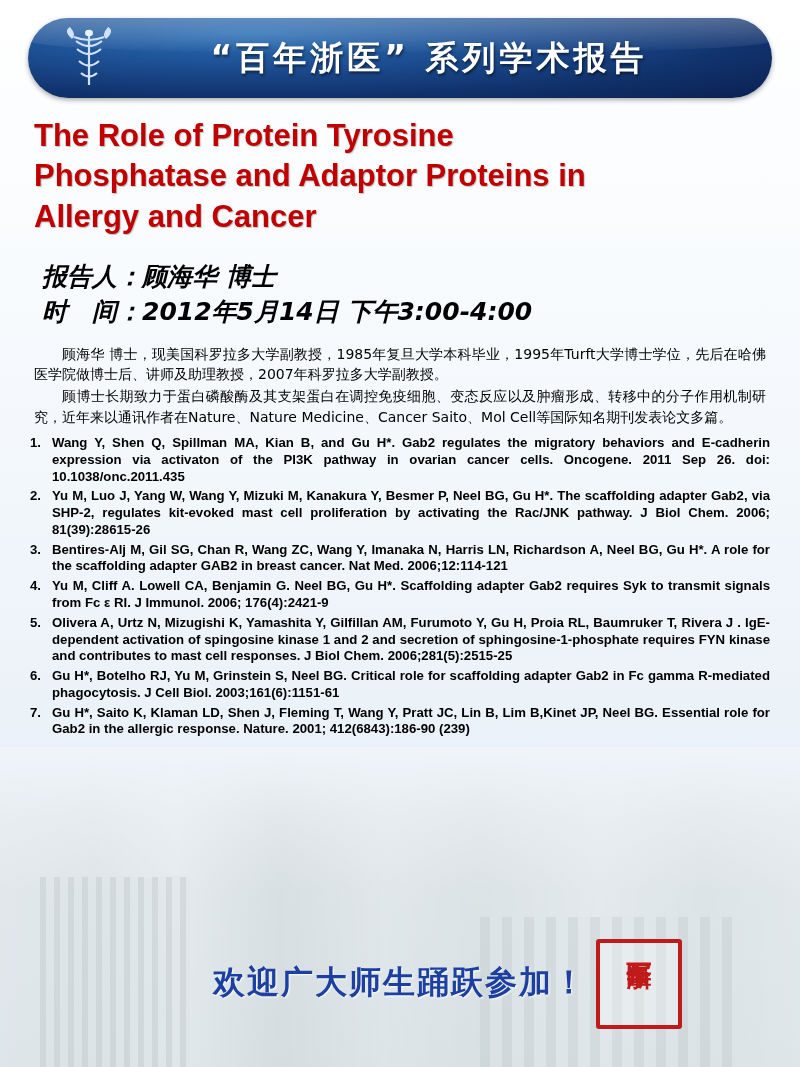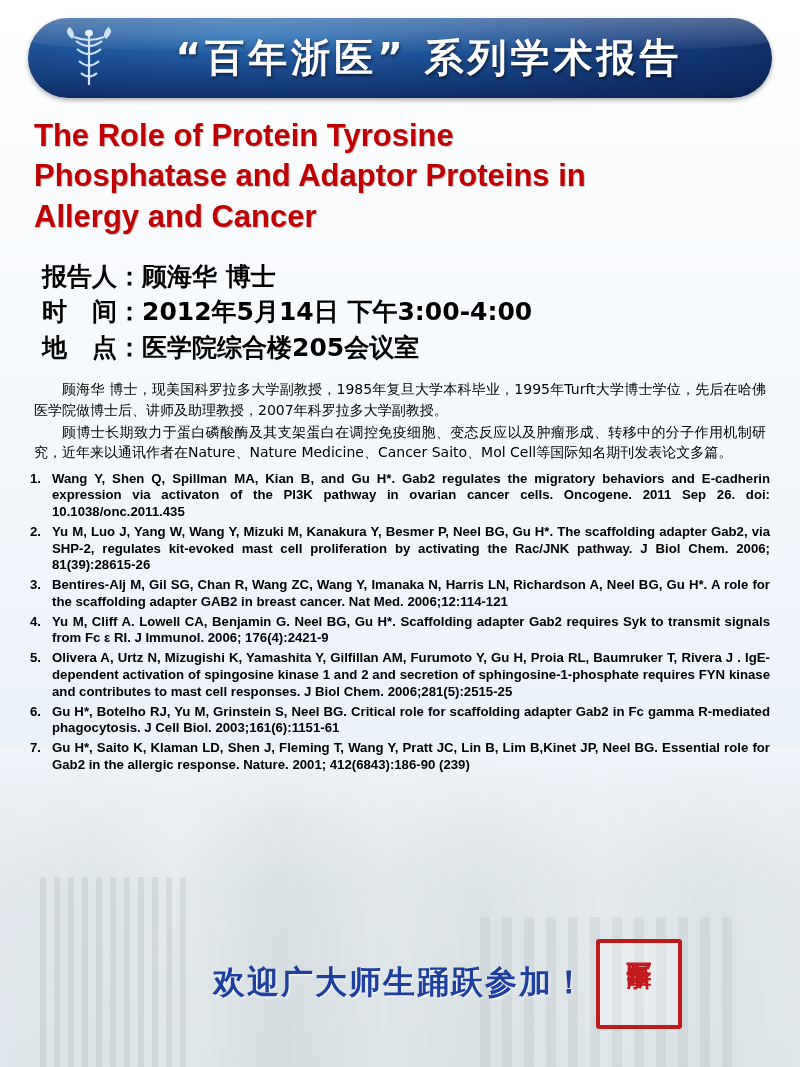--- a/index.html
+++ b/index.html
@@ -82,21 +82,21 @@
     flex: 0 0 auto;
     display: flex;
     align-items: center;
     justify-content: center;
   }
   .banner-title {
     position: relative;
     flex: 1 1 auto;
     text-align: center;
     color: #ffffff;
-    font-size: 39px;
+    font-size: 33px;
     font-weight: bold;
     letter-spacing: 4px;
     padding-right: 40px;
     text-shadow: 1px 2px 3px rgba(0,0,0,0.55);
     font-family: "DejaVu Sans", "Liberation Sans", sans-serif;
   }
 
   
   .eng-title {
     margin: 18px 34px 0 34px;
@@ -109,20 +109,21 @@
   }
 
   
   .info {
     margin: 22px 0 0 42px;
     color: #000000;
     font-size: 25px;
     font-weight: bold;
     line-height: 1.42;
     font-family: "DejaVu Sans", "Liberation Sans", sans-serif;
+    font-style: italic;
   }
   .info-row { white-space: pre; }
 
   
   .bio {
     margin: 14px 34px 0 34px;
     font-size: 14px;
     line-height: 1.45;
     color: #000000;
     text-align: justify;
@@ -228,21 +229,20 @@
 
     <div class="eng-title">
       <div>The Role of Protein Tyrosine</div>
       <div>Phosphatase and Adaptor Proteins in</div>
       <div>Allergy and Cancer</div>
     </div>
 
     <div class="info">
       <div class="info-row"><span>报告人：</span><span>顾海华 博士</span></div>
       <div class="info-row"><span>时　间：</span><span>2012年5月14日 下午3:00-4:00</span></div>
-      <div class="info-row"><span>地　点：</span><span>医学院综合楼205会议室</span></div>
     </div>
 
     <div class="bio">
       <p>顾海华 博士，现美国科罗拉多大学副教授，1985年复旦大学本科毕业，1995年Turft大学博士学位，先后在哈佛医学院做博士后、讲师及助理教授，2007年科罗拉多大学副教授。</p>
       <p>顾博士长期致力于蛋白磷酸酶及其支架蛋白在调控免疫细胞、变态反应以及肿瘤形成、转移中的分子作用机制研究，近年来以通讯作者在Nature、Nature Medicine、Cancer Saito、Mol Cell等国际知名期刊发表论文多篇。</p>
     </div>
 
     <div class="refs">
       <div class="ref-item">
         <div class="ref-num">1.</div>

